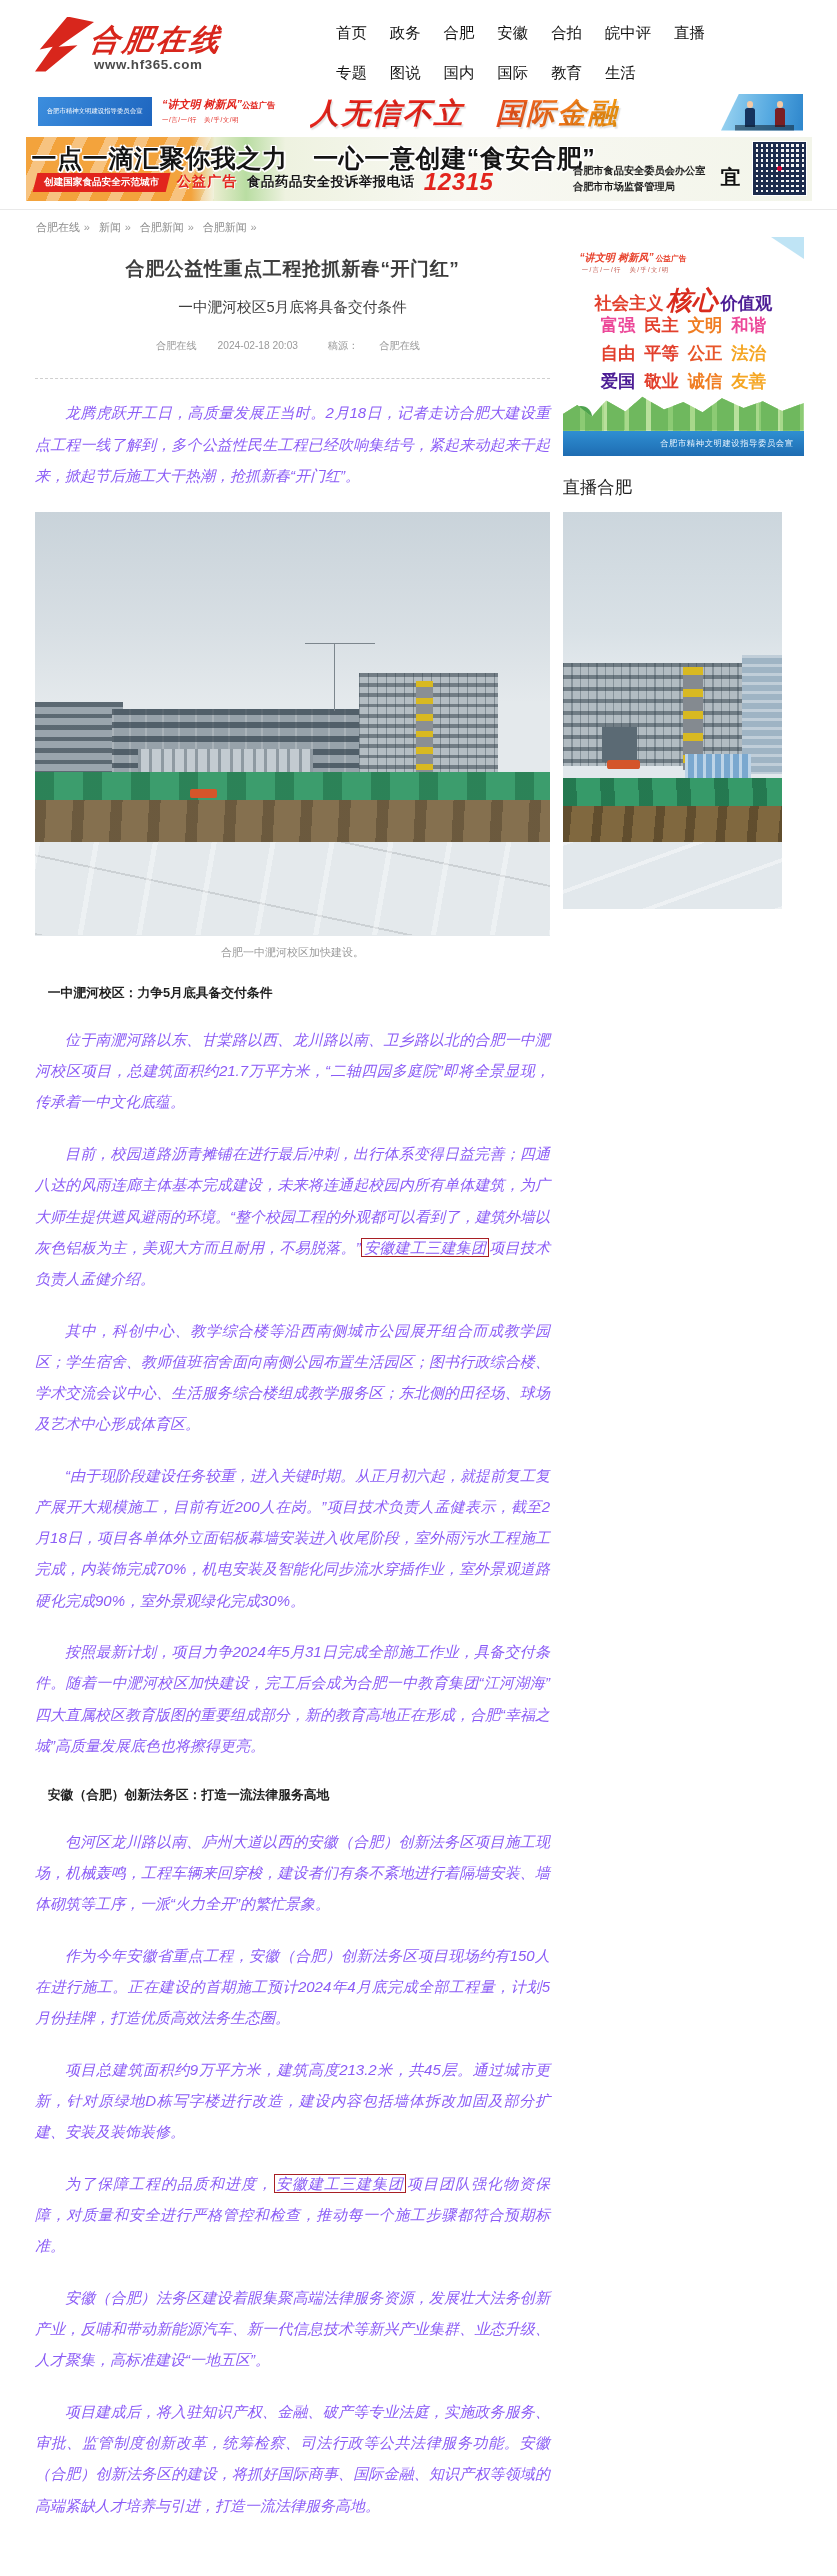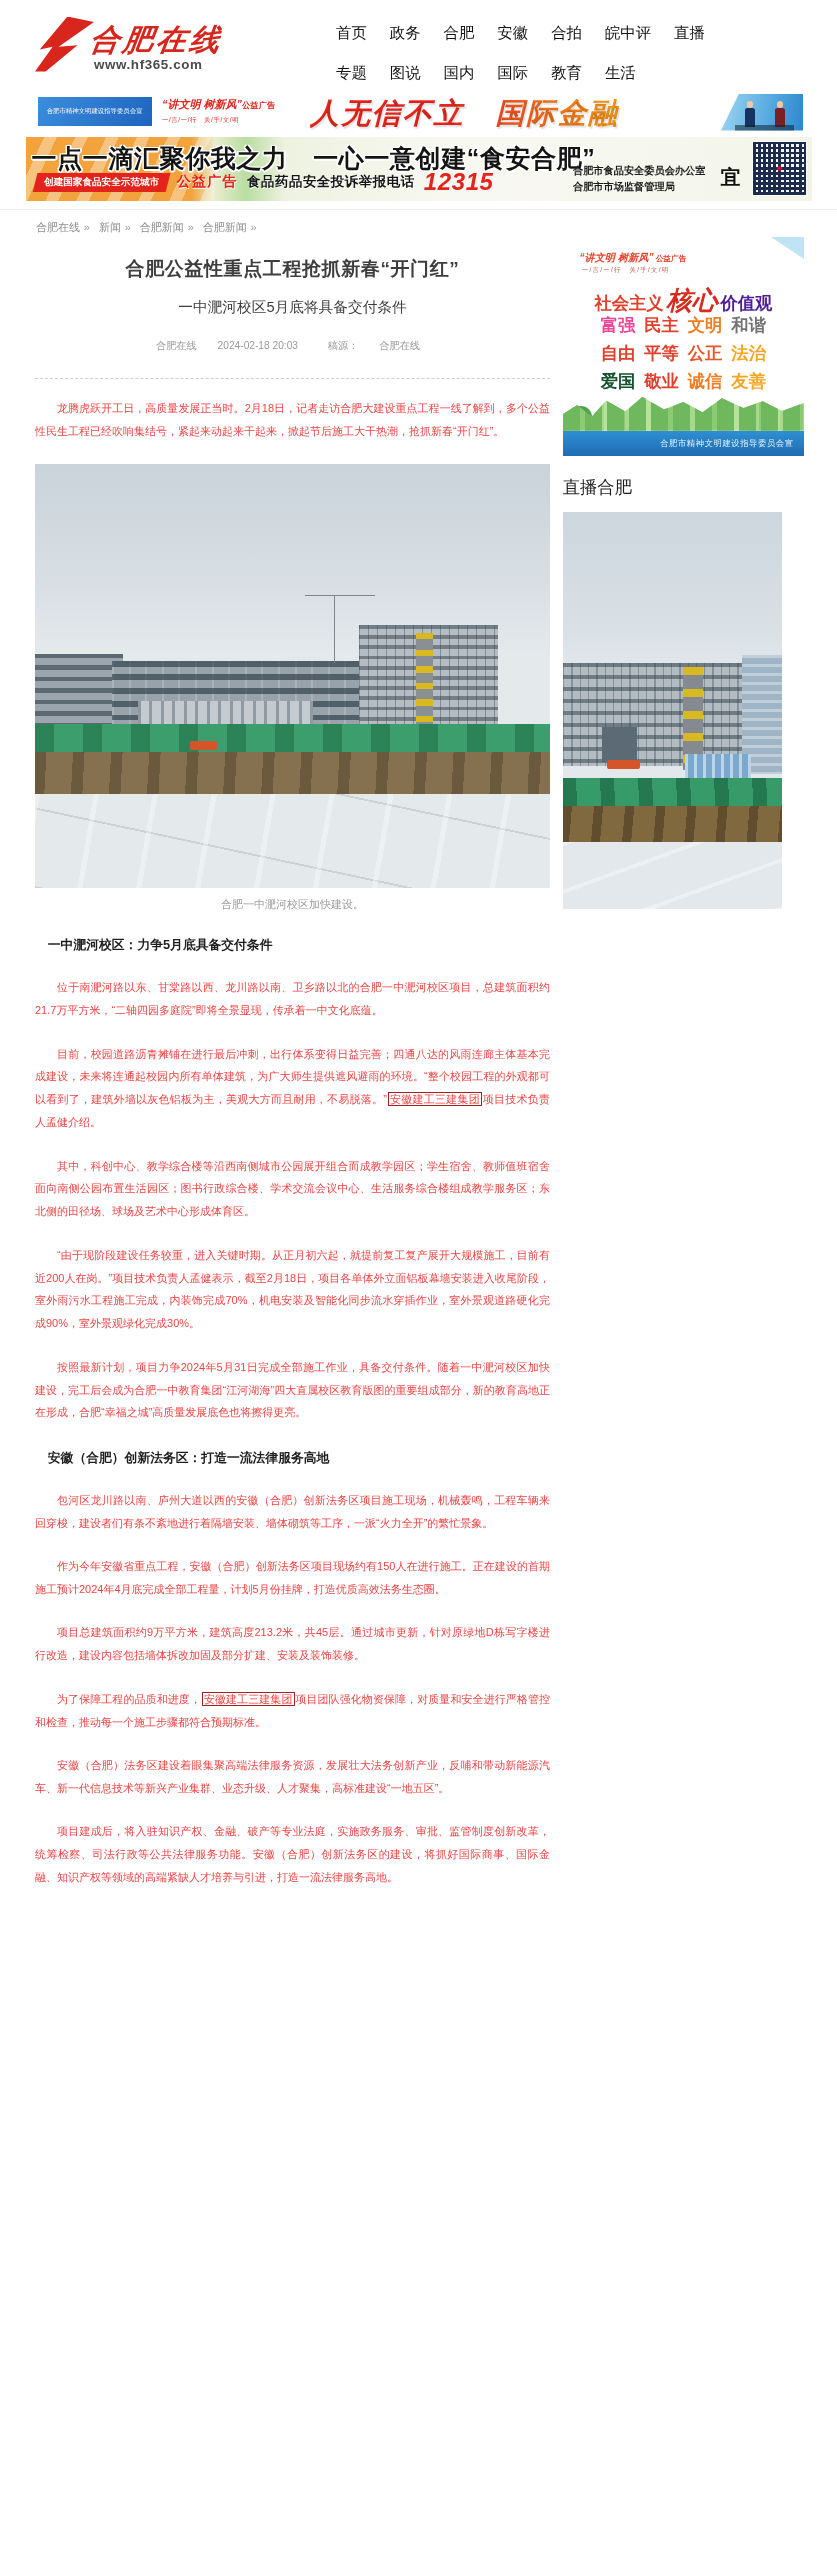--- a/index.html
+++ b/index.html
@@ -73,21 +73,21 @@
   .side-col { width:241px; }
 
   
   .art-title { text-align:center; font-size:19px; font-weight:600; color:#3e3e3e; letter-spacing:0.6px; margin:19px 6.4px 15.4px; }
   .art-subtitle { text-align:center; font-size:14.7px; font-weight:500; color:#3e3e3e; margin:0 0 22px; }
   .art-meta { text-align:center; font-size:10.2px; color:#9a9a9a; margin-bottom:25.6px; }
   .art-meta span { margin:0 9px; }
   .dotted { border-top:0.6px dashed #cfcfcf; margin:0 0 18px; }
 
   
-  .article-body p { font-size:11px; line-height:2.08; color:#ef4444; text-align:justify; text-indent:2em; margin:0 0 20.5px; }
+  .article-body p { font-size:15px; line-height:2.08; color:#8b5cf6; text-align:justify; text-indent:2em; margin:0 0 20.5px;font-style:italic; }
   .article-body h3 { font-size:12.8px; font-weight:bold; color:#1f1f1f; text-indent:1em; margin:25.6px 0 22px; }
   .hl-box { border:1.9px solid #a81f24; padding:0 1.3px; margin:0 0.6px; }
 
   figure.photo { margin:2.6px 0 0; }
   .photo-canvas { position:relative; width:515px; height:424px; overflow:hidden; background:linear-gradient(#c9d3da 0%,#d8dfe4 28%,#e4e9ec 45%); }
   .pc-bldg-left { position:absolute; left:0; top:45%; width:17%; height:17%; background:#9aa5ad;
     background-image:repeating-linear-gradient(180deg, rgba(40,55,65,.55) 0 4.5px, transparent 4.5px 11.5px); }
   .pc-bldg-mid { position:absolute; left:15%; top:46.5%; width:50%; height:15%; background:#97a2aa;
     background-image:repeating-linear-gradient(180deg, rgba(35,50,62,.6) 0 5.8px, transparent 5.8px 13.4px),
       repeating-linear-gradient(90deg, rgba(255,255,255,.18) 0 1.9px, transparent 1.9px 16.6px); }
@@ -271,23 +271,23 @@
       <a class="side-ad" style="display:block">
         <span class="corner"></span>
         <span class="ad-t1"><span>“讲文明 树新风”</span><small> 公益广告</small></span>
         <span class="ad-t2">一/言/一/行　关/乎/文/明</span>
         <span class="ad-core">
           <span class="c1">社会主义</span>
           <span class="c2">核心</span>
           <span class="c3">价值观</span>
         </span>
         <span class="ad-values" id="ad-values">
-            <div class="row"><span class="w" style="color: #ec4899;">富强</span><span class="w" style="color: rgb(226, 63, 44);">民主</span><span class="w" style="color: rgb(240, 125, 34);">文明</span><span class="w" style="color: #737373;">和谐</span></div>
+            <div class="row"><span class="w" style="color: #ec4899;">富强</span><span class="w" style="color: rgb(226, 63, 44);">民主</span><span class="w" style="color: rgb(240, 125, 34);">文明</span><span class="w" style="color: #ec4899;">和谐</span></div>
             <div class="row"><span class="w" style="color: rgb(226, 63, 44);">自由</span><span class="w" style="color: rgb(226, 63, 44);">平等</span><span class="w" style="color: rgb(232, 86, 42);">公正</span><span class="w" style="color: rgb(245, 166, 35);">法治</span></div>
-            <div class="row"><span class="w" style="color: #14532d;">爱国</span><span class="w" style="color: rgb(226, 63, 44);">敬业</span><span class="w" style="color: rgb(240, 125, 34);">诚信</span><span class="w" style="color: rgb(245, 166, 35);">友善</span></div>
+            <div class="row"><span class="w" style="color: #4c1d95;">爱国</span><span class="w" style="color: rgb(226, 63, 44);">敬业</span><span class="w" style="color: rgb(240, 125, 34);">诚信</span><span class="w" style="color: rgb(245, 166, 35);">友善</span></div>
           </span>
         <span class="ad-tree" style="left:7.7px;"></span>
         <span class="ad-tree t2"></span>
         <span class="ad-city"></span>
         <span class="ad-water">
           <span class="txt">合肥市精神文明建设指导委员会宣</span>
         </span>
       </a>
 
       <h2 class="live-title">直播合肥</h2>

